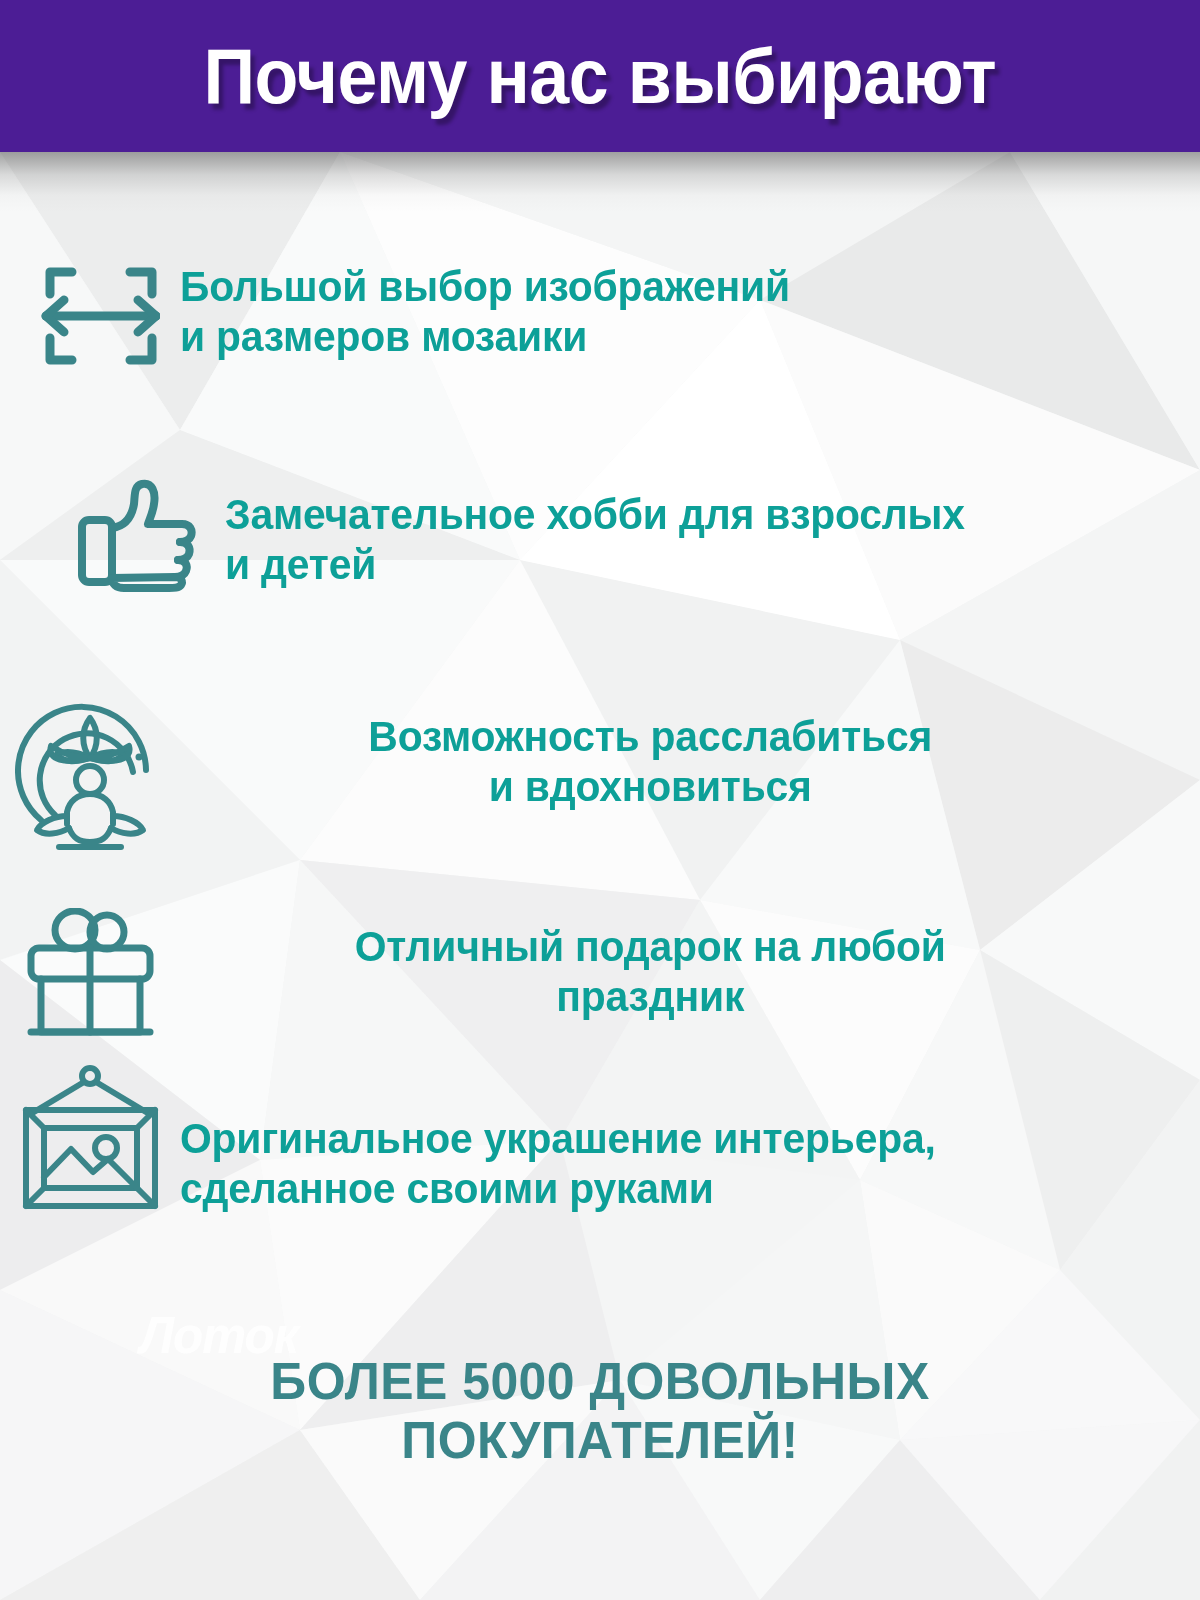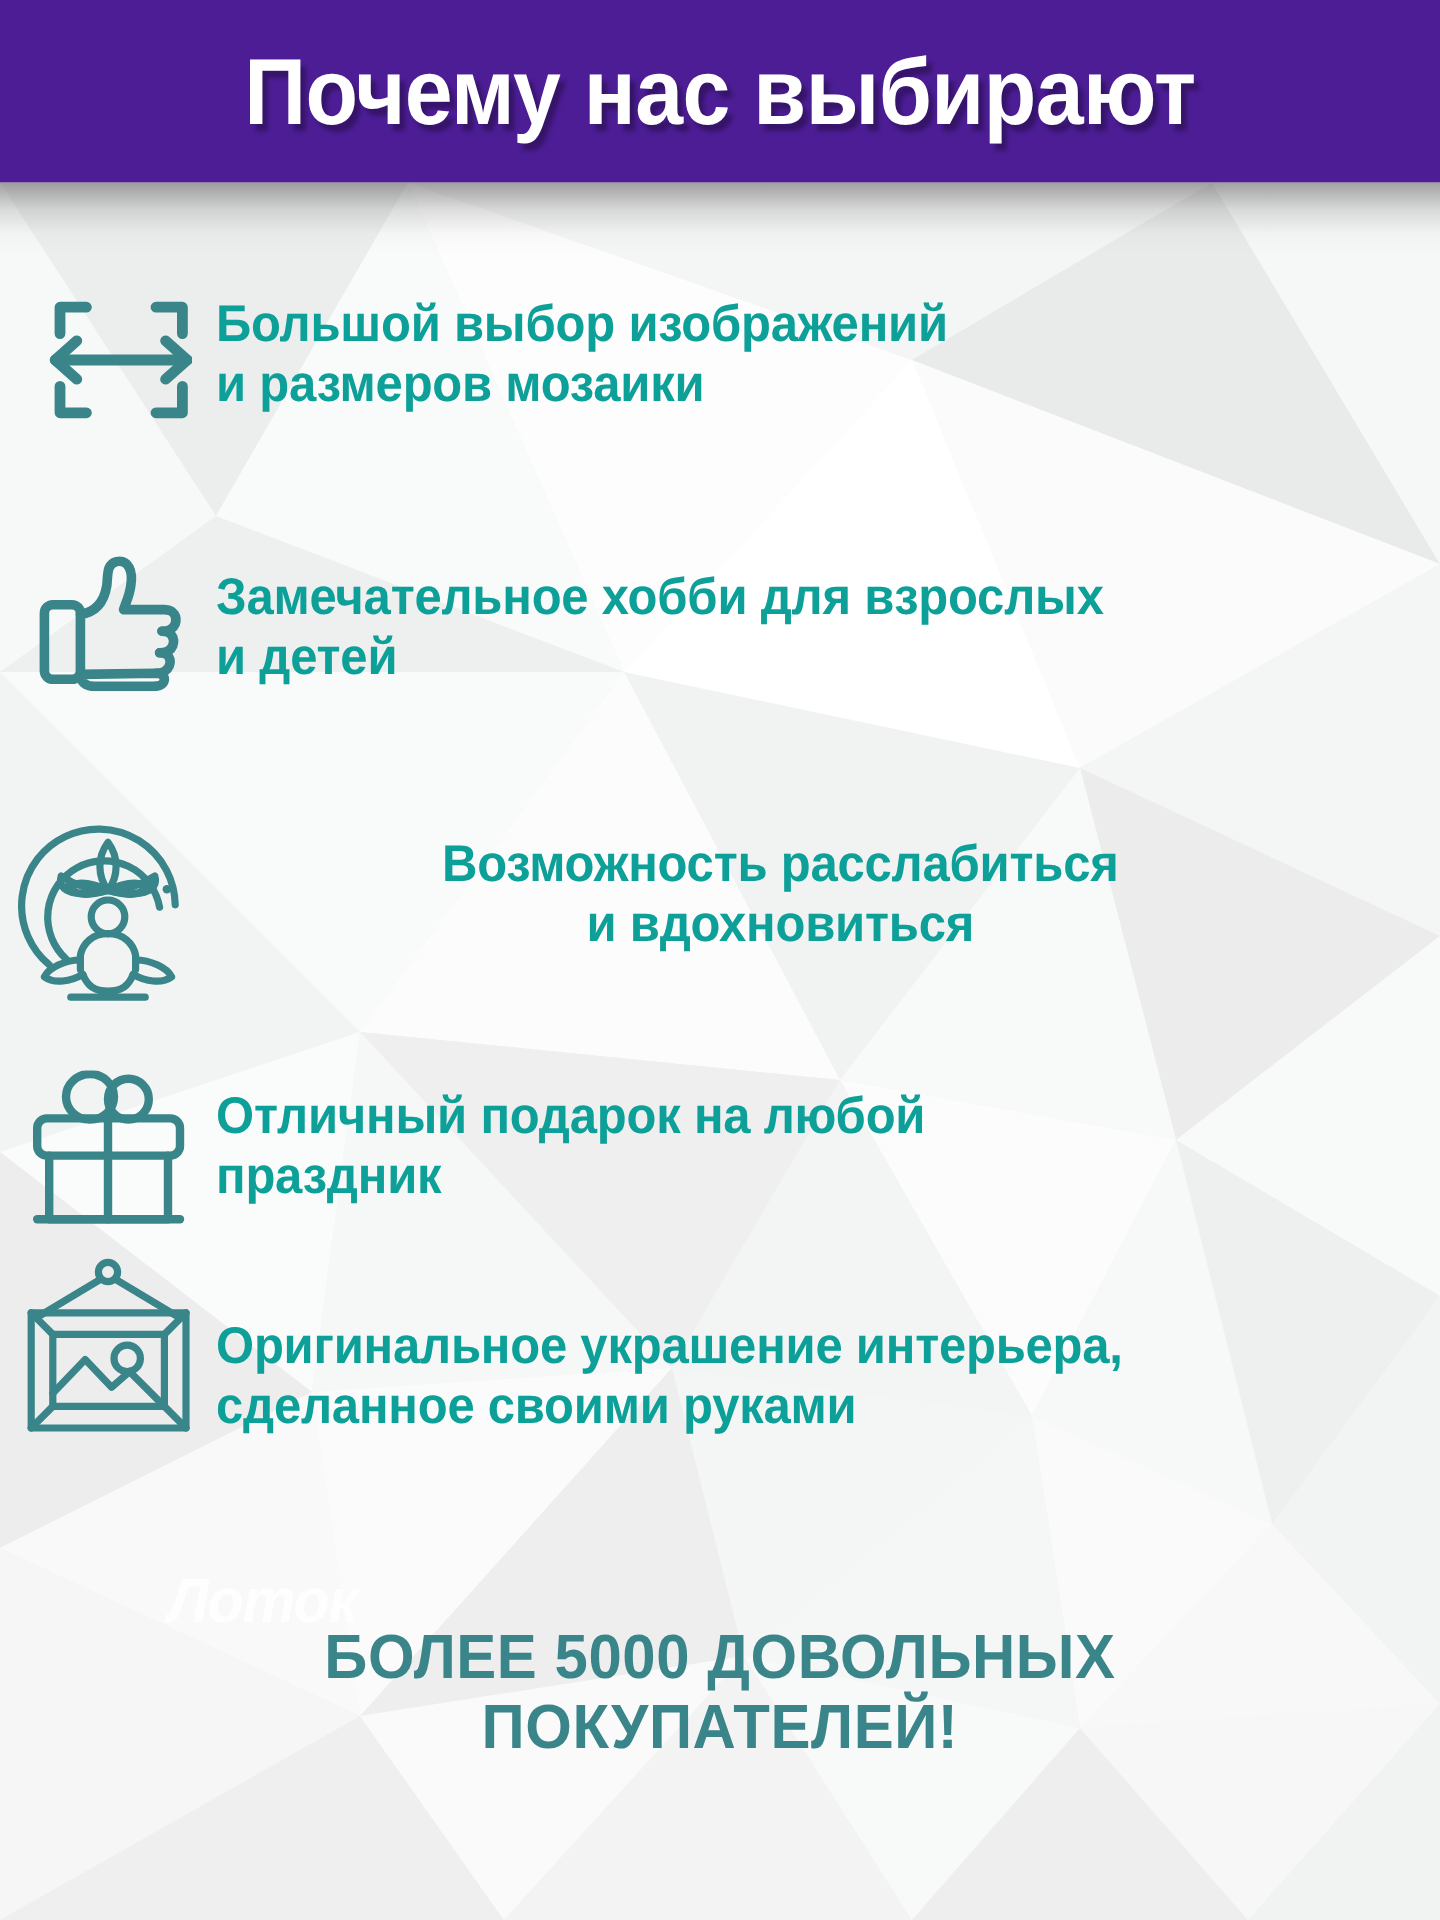--- a/index.html
+++ b/index.html
@@ -63,20 +63,21 @@
     left:0; top:152px;
     width:1200px;
     z-index:5;
   }
   .feature-row {
     position:absolute;
     left:0;
     width:1200px;
     display:flex;
     align-items:flex-start;
+    margin-top:16px;
   }
   .feature-icon {
     width:180px;
     flex:0 0 180px;
     display:flex;
     justify-content:center;
     align-items:flex-start;
   }
   .feature-icon svg { display:block; }
   .feature-text {
@@ -86,23 +87,23 @@
     font-weight:bold;
     line-height:1.16;
     letter-spacing:-0.2px;
     transform:scaleX(0.95);
     transform-origin:left center;
     padding-right:30px;
   }
 
   
   .row-0 { top:88px; }
-  .row-1 { top:304px; }
+  .row-1 { top:304px;padding-left:45px; }
   .row-2 { top:500px;text-align:center; }
-  .row-3 { top:740px; }
+  .row-3 { top:740px;text-align:center; }
   .row-4 { top:896px;align-items:flex-end; }
 
   .row-0 .feature-text { padding-top:6px; }
   .row-1 .feature-text { padding-top:18px; }
   .row-2 .feature-text { padding-top:44px; }
   .row-3 .feature-text { padding-top:14px; }
   .row-4 .feature-text { padding-top:28px; }
 
   
   #watermark {

